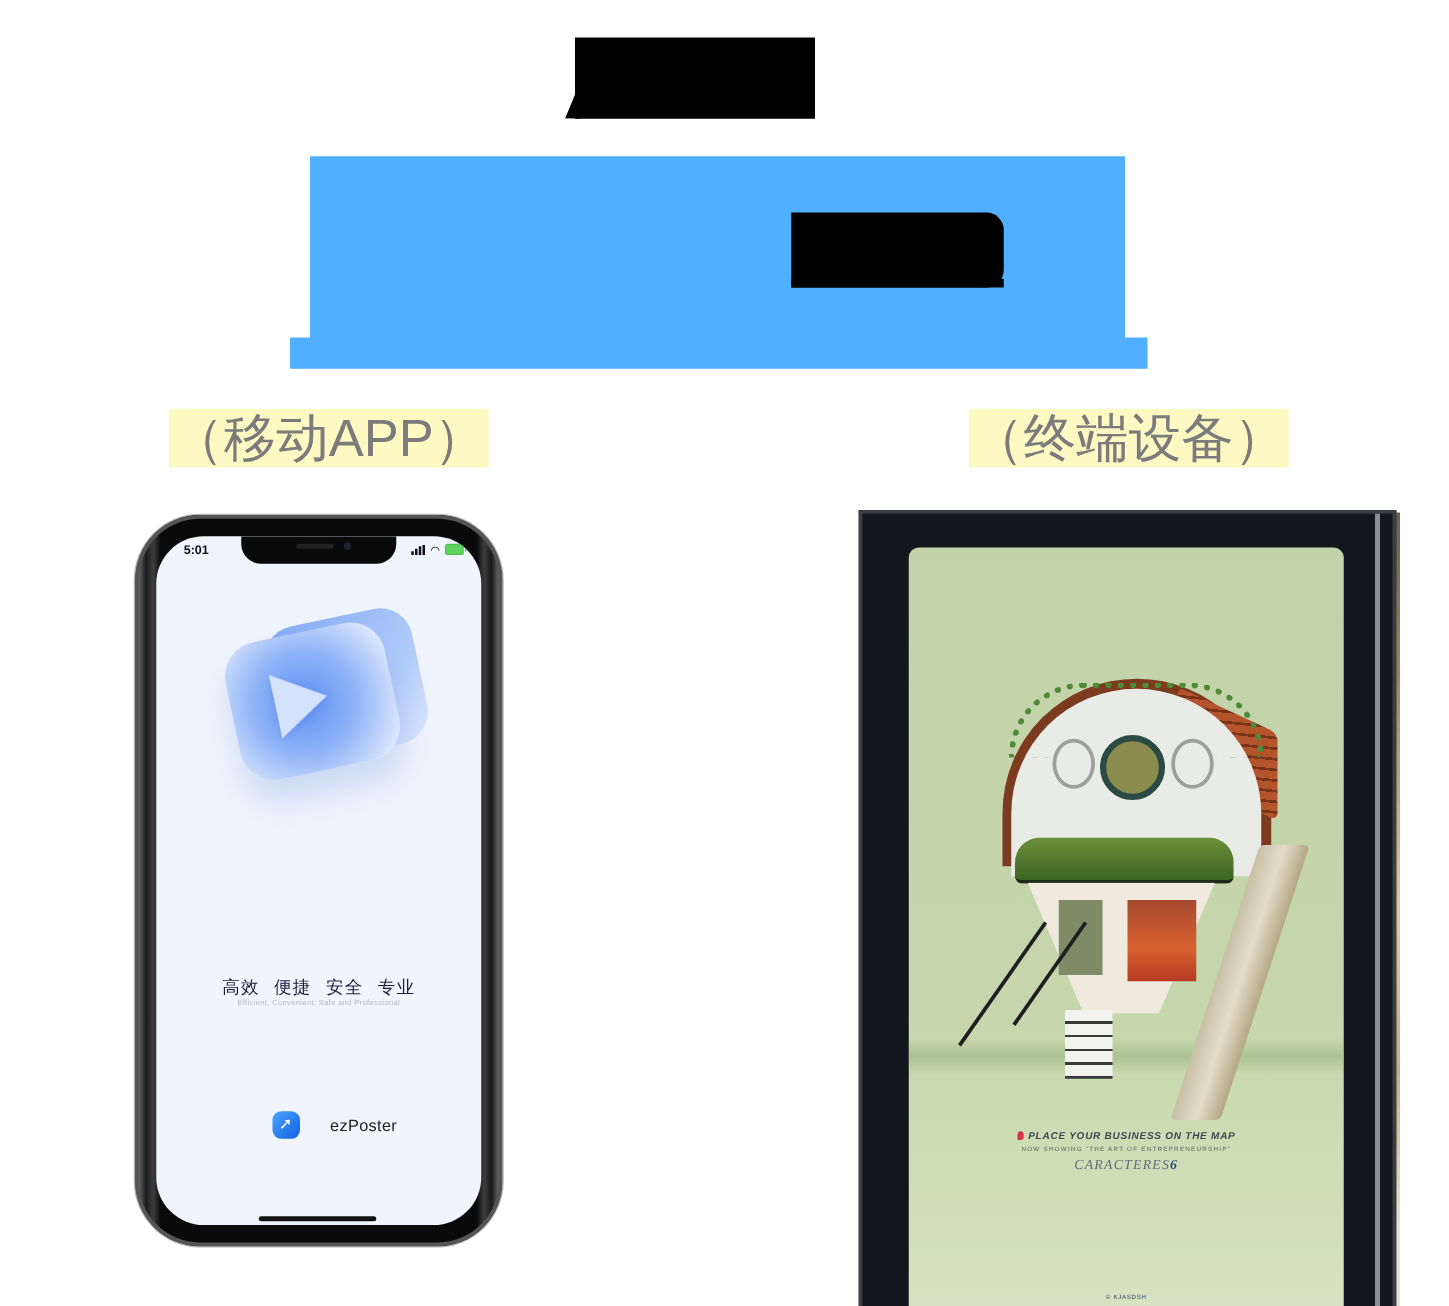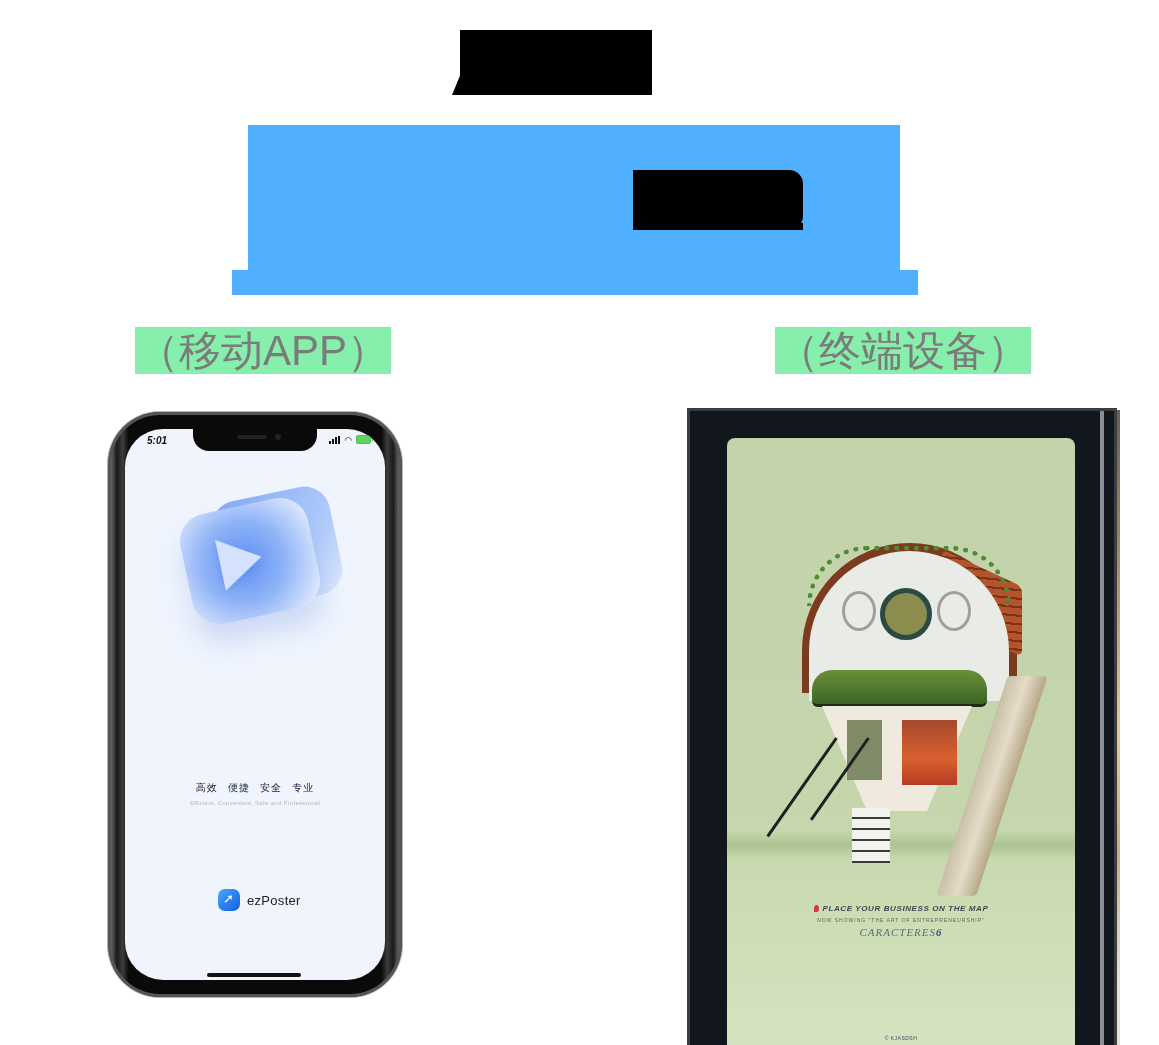--- a/index.html
+++ b/index.html
@@ -19,64 +19,64 @@
   .banner-main { left: 248px; top: 125px; width: 652px; height: 150px; background: #51afff; }
   .banner-base { left: 232px; top: 270px; width: 686px; height: 25px; background: #51afff; }
   .banner-block { left: 385px; top: 45px; width: 170px; height: 60px; background: #000; border-radius: 0 14px 14px 0; }
   .banner-block-foot { left: 5px; top: 53px; width: 170px; height: 7px; background: #000; }
 
   
   .label {
     top: 325px; height: 52px; line-height: 52px;
     font-size: 42px; color: #7b7b7b; white-space: nowrap;
   }
-  .label .bg { background: #86efac; padding: 0 2px; margin-top: 16px; }
+  .label .bg { background: #fef9c3; padding: 0 2px; margin-top: 16px; }
   .label-left { left: 135px; }
   .label-right { left: 775px; text-align: center; }
 
   
   .phone {
     left: 108px; top: 412px; width: 294px; height: 585px;
     border-radius: 52px;
     background: linear-gradient(90deg,#8c8c8c 0%,#1a1a1a 3%,#3d3d3d 5%,#0a0a0a 7%,#0a0a0a 93%,#3d3d3d 95%,#1a1a1a 97%,#8c8c8c 100%);
     box-shadow: 0 0 0 1px #b5b5b5, inset 0 0 0 3px #555;
   }
   .phone-screen {
     left: 17px; top: 17px; right: 17px; bottom: 17px;
     border-radius: 38px; background: #eff4fd; overflow: hidden;
   }
   .notch {
     left: 68px; top: 0; width: 124px; height: 22px; background: #0a0a0a;
     border-radius: 0 0 16px 16px;
   }
   .notch-speaker { left: 44px; top: 6px; width: 30px; height: 4px; background: #222; border-radius: 3px; }
   .notch-cam { left: 82px; top: 5px; width: 6px; height: 6px; background: #1d2330; border-radius: 50%; }
-  .status-time { left: 22px; top: 6px; font-size: 10px; font-weight: bold; color: #111; font-style: italic; }
+  .status-time { left: 22px; top: 6px; font-size: 10px; font-weight: bold; color: #111; }
   .status-icons { right: 14px; top: 6px; display: flex; gap: 4px; align-items: center; }
   .sig { display: flex; gap: 1px; align-items: flex-end; height: 8px; }
   .sig i { display: block; width: 2px; background: #111; }
   .wifi { font-size: 9px; color: #111; line-height: 8px; }
   .batt { width: 13px; height: 7px; border: 1px solid #4bc44b; border-radius: 2px; background: #5fd35f; position: relative; }
   .batt:after { content: ""; position: absolute; right: -3px; top: 2px; width: 1px; height: 3px; background: #4bc44b; }
 
   .play-back { left: 92px; top: 64px; width: 120px; height: 110px; border-radius: 26px;
     background: linear-gradient(135deg,#6f9cf3 0%,#a9c6fa 70%,#dde8fd 100%);
     transform: rotate(-12deg); opacity: .85; }
   .play-front { left: 60px; top: 76px; width: 130px; height: 112px; border-radius: 28px;
     background: radial-gradient(circle at 45% 50%, #5d8ff2 0%, #8fb3f7 45%, #d7e4fc 85%, #eef3fd 100%);
     transform: rotate(-12deg); box-shadow: 0 18px 25px rgba(140,170,230,.35); }
   .play-tri { left: 95px; top: 106px; width: 0; height: 0;
     border-top: 26px solid transparent; border-bottom: 26px solid transparent;
     border-left: 42px solid #d4e2fd; transform: rotate(-12deg); filter: drop-shadow(0 2px 3px rgba(60,100,200,.25)); }
 
-  .slogan { left: 0; right: 0; top: 352px; text-align: center; font-size: 10px; letter-spacing: 1px;
+  .slogan { left: 0; right: 0; top: 352px; text-align: center; font-size: 14px; letter-spacing: 1px;
     color: #1b1f3a; font-family: "DejaVu Sans", sans-serif; word-spacing: 6px; }
   .slogan-en { left: 0; right: 0; top: 371px; text-align: center; font-size: 6px; color: #b3b7c2; letter-spacing: .3px; }
 
-  .brand { left: 93px; top: 460px; display: flex; align-items: center; gap: 7px; }
+  .brand { left: 93px; top: 460px; display: flex; align-items: center; gap: 24px; }
   .brand-logo { width: 22px; height: 22px; border-radius: 7px;
     background: linear-gradient(135deg,#4aa4ff,#1060e0); position: relative; }
   .brand-logo:after { content: "➚"; position: absolute; left: 5px; top: 2px; font-size: 13px; color: #fff; }
   .brand-name { font-size: 13px; color: #222; letter-spacing: .3px; }
 
   .home-bar { left: 82px; top: 544px; width: 94px; height: 4px; background: #111; border-radius: 3px; }
 
   
   .kiosk-bg { left: 1100px; top: 410px; width: 20px; height: 635px;
     background: linear-gradient(180deg,#6b5f52 0%,#9c8660 20%,#e6c89a 50%,#c9ae82 70%,#e8e2d6 90%); }

